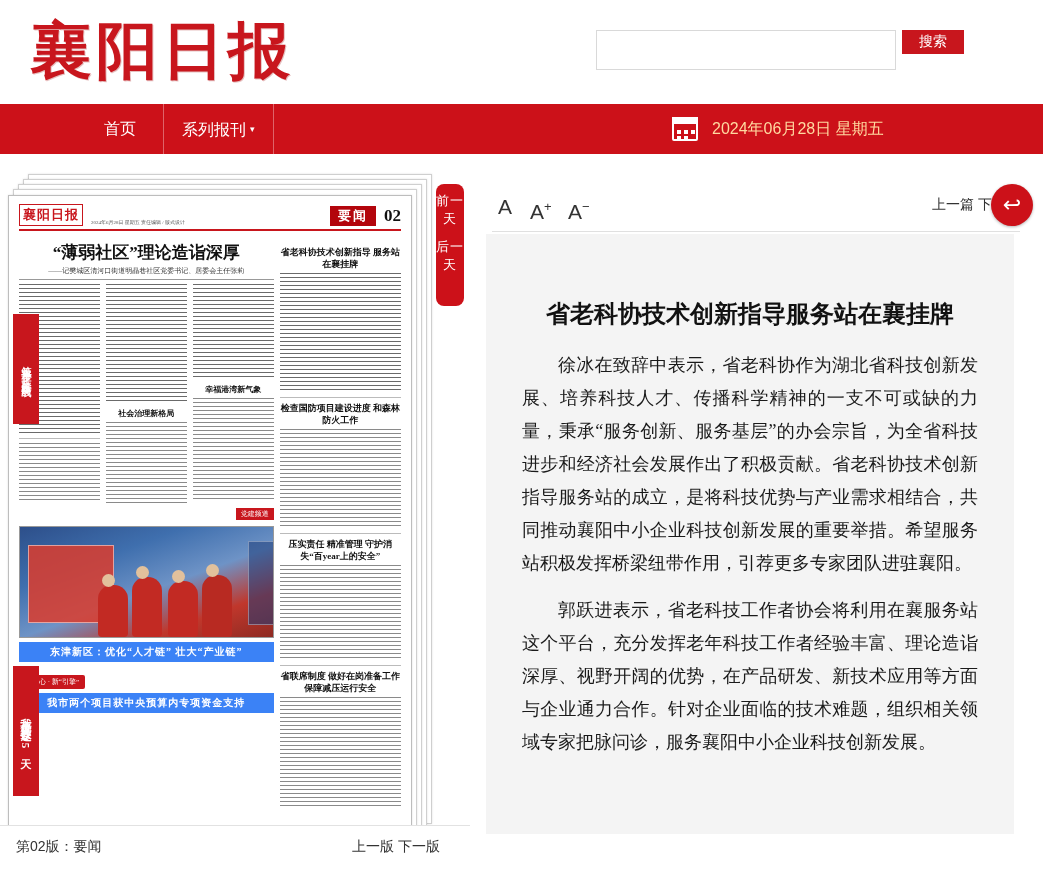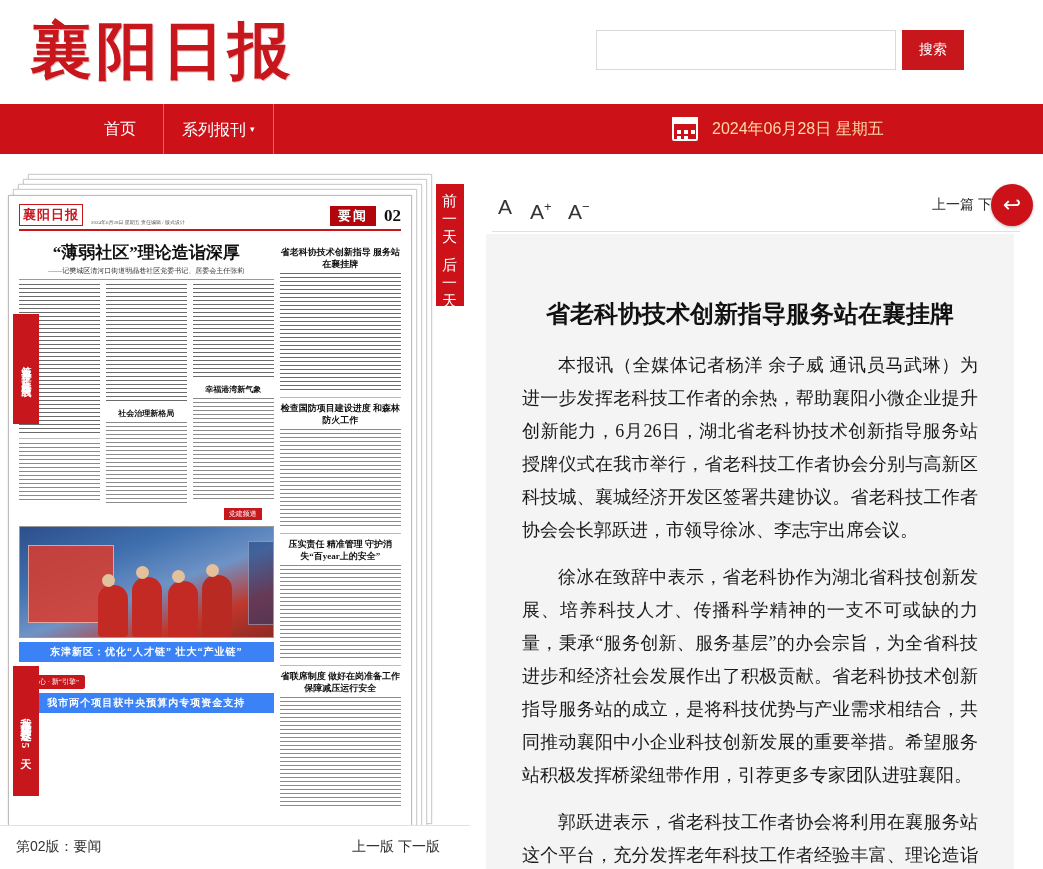--- a/index.html
+++ b/index.html
@@ -40,21 +40,21 @@
     border: 1px solid #d9d9d9;
     background: #fff;
     padding: 0 10px;
     font-size: 14px;
     color: #333;
     outline: none;
     font-family: "Liberation Sans", sans-serif;
   }
   .search-btn {
     position: absolute; left: 902px; top: 30px;
-    width: 62px; height: 40px;
+    width: 62px; height: 24px;
     background: #c8161d;
     color: #fff;
     border: none;
     font-size: 14px;
     cursor: pointer;
     font-family: "Liberation Sans", sans-serif;
   }
 
   
   .navbar {
@@ -234,46 +234,47 @@
     position: absolute; left: 4px; top: 470px;
     width: 26px; height: 130px;
     background: #c8161d; color: #fff;
     font-size: 11px; font-weight: bold;
     writing-mode: vertical-rl;
     text-align: center; line-height: 26px;
     letter-spacing: 2px;
   }
   .tag-red {
     display: inline-block; background: #c8161d; color: #fff;
-    font-size: 7px; padding: 1px 5px; margin: 2px 12px;
+    font-size: 7px; padding: 1px 5px; margin: 2px 0;
   }
   .tag-row { text-align: right; }
   .banner-wide {
     background: #3b82f6; color: #fff; text-align: center;
     font-size: 10px; font-weight: bold; padding: 3px 0; margin-top: 4px;
     letter-spacing: 1px;
   }
   .mini-red {
     display:inline-block; background:#c8161d; color:#fff;
     font-size:7px; padding:2px 6px; border-radius:2px;
   }
   .ctr { }
 
   
   .day-tab {
     position: absolute; left: 436px; top: 30px;
     width: 28px; height: 122px;
     background: #cc1119;
     color: #fff;
-    font-size: 15px;
+    font-size: 13px;
     text-align: center;
     line-height: 18px;
     padding-top: 8px;
     cursor: pointer;
     letter-spacing: 1px;
+    border-radius: 8px;
   }
   .day-tab .grp { margin-bottom: 10px; }
 
   
   .paper-foot {
     position: absolute; left: 0; bottom: 0;
     width: 470px; height: 44px;
     border-top: 1px solid #e2e2e2;
     background: #fff;
   }
@@ -505,19 +506,18 @@
       <div class="art-nav">
         <span>上一篇</span>
         <span>下一篇</span>
       </div>
     </div>
 
     <div class="back-btn">↩</div>
 
     <div class="art-body">
       <div class="art-title">省老科协技术创新指导服务站在襄挂牌</div>
-      <p class="art-p">本报讯（全媒体记者杨洋 余子威 通讯员马武琳）为进一步发挥老科技工作者的余热，帮助襄阳小微企业提升创新能力，6月26日，湖北省老科协技术创新指导服务站授牌仪式在我市举行，省老科技工作者协会分别与高新区科技城、襄城经济开发区签署共建协议。省老科技工作者协会会长郭跃进，市领导徐冰、李志宇出席会议。</p>
       <p class="art-p">徐冰在致辞中表示，省老科协作为湖北省科技创新发展、培养科技人才、传播科学精神的一支不可或缺的力量，秉承“服务创新、服务基层”的办会宗旨，为全省科技进步和经济社会发展作出了积极贡献。省老科协技术创新指导服务站的成立，是将科技优势与产业需求相结合，共同推动襄阳中小企业科技创新发展的重要举措。希望服务站积极发挥桥梁纽带作用，引荐更多专家团队进驻襄阳。</p>
       <p class="art-p">郭跃进表示，省老科技工作者协会将利用在襄服务站这个平台，充分发挥老年科技工作者经验丰富、理论造诣深厚、视野开阔的优势，在产品研发、新技术应用等方面与企业通力合作。针对企业面临的技术难题，组织相关领域专家把脉问诊，服务襄阳中小企业科技创新发展。</p>
     </div>
   </div>
 
 </div>
 
 </body></html>

